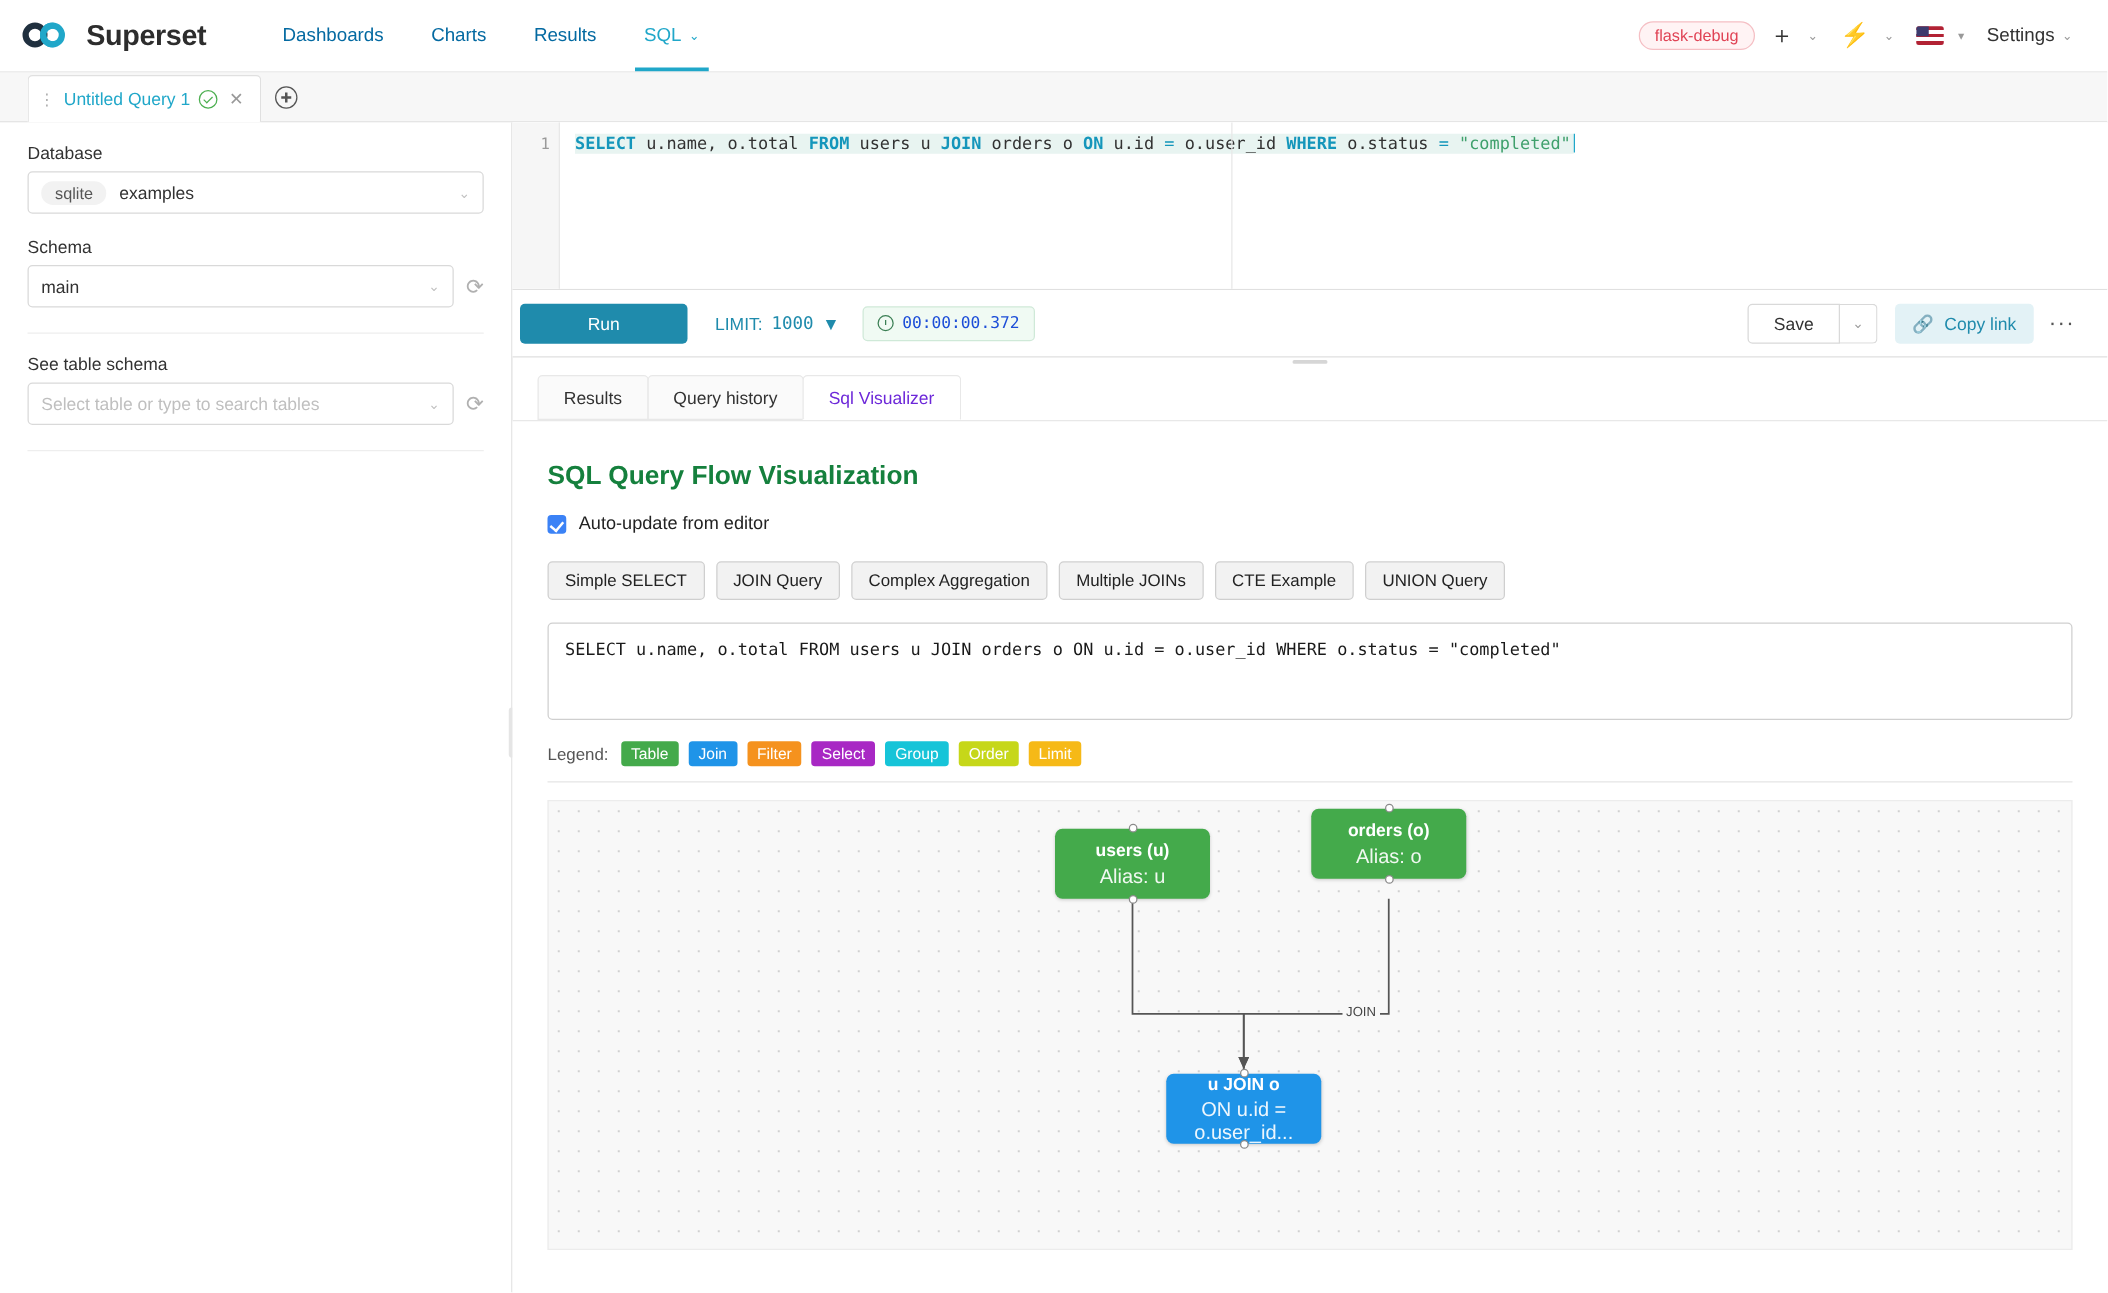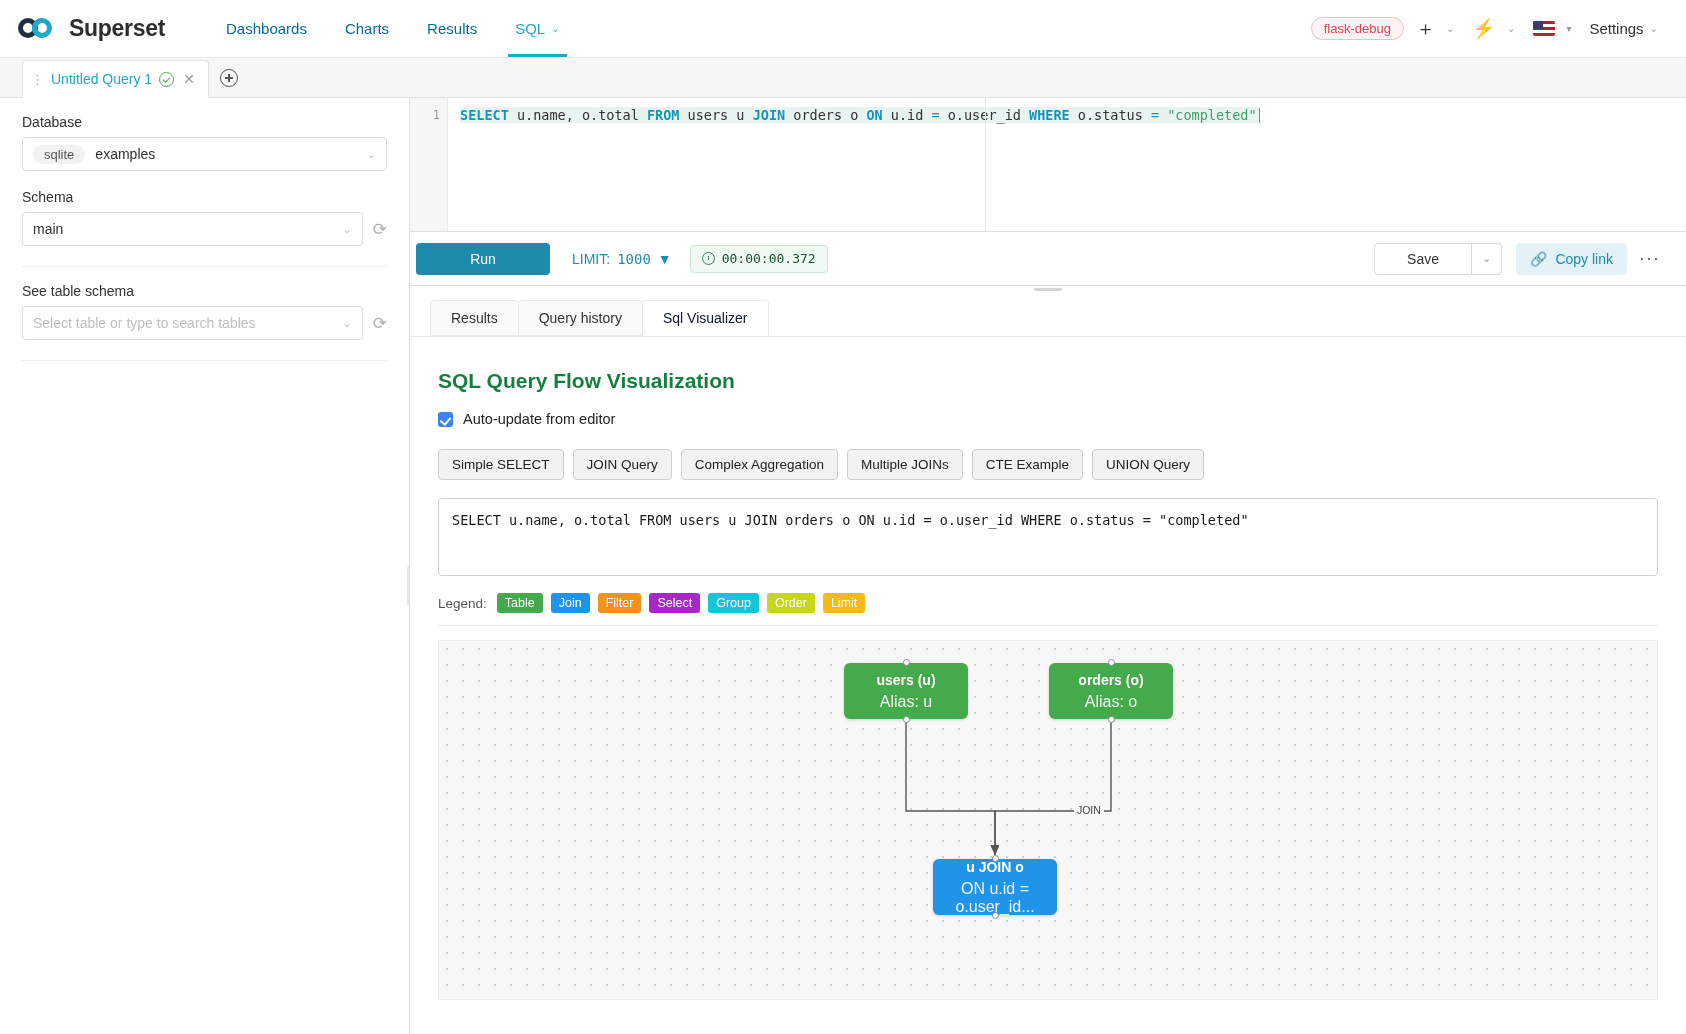--- a/index.html
+++ b/index.html
@@ -148,30 +148,30 @@
     height: 54px; display:flex; align-items:center; padding: 0 20px 0 6px;
     background:#fff; border-bottom:1px solid #e0e0e0; position:relative;
   }
   .btn-run {
     width: 134px; height: 32px; background:#1f8bac; color:#fff; border:none;
     border-radius:4px; font-size:14px; cursor:pointer;
   }
   .limit-ctl { color:#1f8bac; font-size:14px; margin-left:22px; cursor:pointer; display:flex; align-items:center; gap:7px; }
   .limit-ctl .num { font-family:"DejaVu Sans Mono", monospace; }
   .timer {
-    margin-left:18px; border:1px solid #cfe9d8; background:#f0faf3; color:#14532d;
+    margin-left:18px; border:1px solid #cfe9d8; background:#f0faf3; color:#1d4ed8;
     border-radius:4px; height:28px; display:flex; align-items:center; gap:7px;
     padding: 0 11px; font-family:"DejaVu Sans Mono", monospace; font-size:13px;
   }
   .clock { width:13px;height:13px;border-radius:50%;border:1.3px solid #3b7f54;position:relative;}
   .clock:after{content:"";position:absolute;left:5px;top:2.5px;width:1.2px;height:4.5px;background:#3b7f54;}
   .tb-right { margin-left:auto; display:flex; align-items:center; gap: 0; }
   .btn-save {
     height:32px; border:1px solid #d9d9d9; background:#fff; border-radius:4px 0 0 4px;
-    padding: 0 32px; font-size:14px; cursor:pointer; color:#323232;
+    padding: 0 20px; font-size:14px; cursor:pointer; color:#323232;
   }
   .btn-save-arrow {
     height:32px; width:30px; border:1px solid #d9d9d9; border-left:none;
     background:#fff; border-radius: 0 4px 4px 0; cursor:pointer; color:#999;
     display:flex; align-items:center; justify-content:center; font-size:11px;
   }
   .btn-copylink {
     height:32px; background:#e3f2f6; color:#1f8bac; border:none; border-radius:4px;
     padding: 0 14px; font-size:14px; margin-left: 14px; cursor:pointer;
     display:flex; align-items:center; gap:8px;
@@ -182,21 +182,21 @@
     width: 28px; height:3px; background:#d6d6d6; border-radius:2px;
   }
 
   
   .res-tabs { display:flex; gap:0; padding: 14px 0 0 20px; background:#fff; }
   .res-tab {
     height: 36px; padding: 0 20px; display:flex; align-items:center; font-size:14px;
     border:1px solid #e8e8e8; background:#fafafa; color:#323232; cursor:pointer;
     border-radius: 4px 4px 0 0; margin-right:-1px;
   }
-  .res-tab.active { background:#fff; color:#0f172a; border-bottom-color:#fff; }
+  .res-tab.active { background:#fff; color:#6d28d9; border-bottom-color:#fff; }
 
   
   .viz {
     flex:1; border-top:1px solid #e8e8e8; padding: 22px 28px 0 28px; overflow:hidden;
     background:#fff; position:relative;
   }
   .viz-title { font-size: 21px; font-weight: bold; color:#15803d; margin: 10px 0 18px 0; }
   .chk-row { display:flex; align-items:center; gap:10px; margin-bottom: 22px; }
   .chk {
     width:15px;height:15px;border-radius:3px;background:#3b82f6;position:relative;
@@ -430,21 +430,21 @@
             </defs>
             <path d="M467,78 L467,170 L556,170 L556,214" fill="none" stroke="#555" stroke-width="1.4" marker-end="url(#arrow)"></path>
             <path d="M672,78 L672,170 L556,170 L556,214" fill="none" stroke="#555" stroke-width="1.4" marker-end="url(#arrow)"></path>
           </svg>
       <div class="node table-node" style="left: 405px; top: 22px;">
             <span class="port top"></span>
             <div class="nt">users (u)</div>
             <div class="ns">Alias: u</div>
             <span class="port bot"></span>
           </div>
-          <div class="node table-node" style="left: 610px; top: 22px;">
+          <div class="node table-node" style="left: 610px; top: 6px;">
             <span class="port top"></span>
             <div class="nt">orders (o)</div>
             <div class="ns">Alias: o</div>
             <span class="port bot"></span>
           </div>
           <div class="node join-node" style="left: 494px; top: 218px;">
             <span class="port top"></span>
             <div class="nt">u JOIN o</div>
             <div class="ns">ON u.id = o.user_id...</div>
             <span class="port bot"></span>

